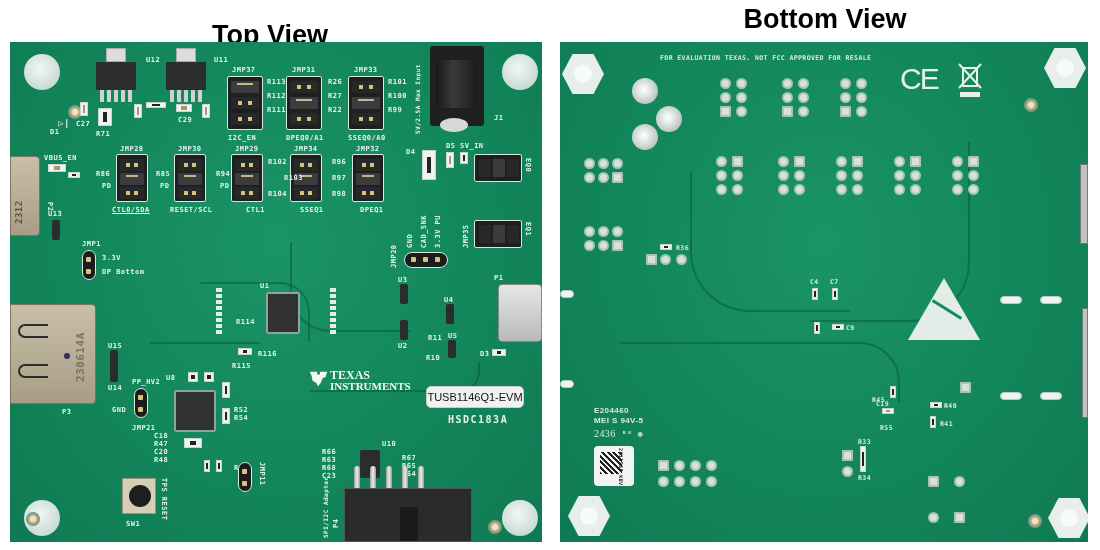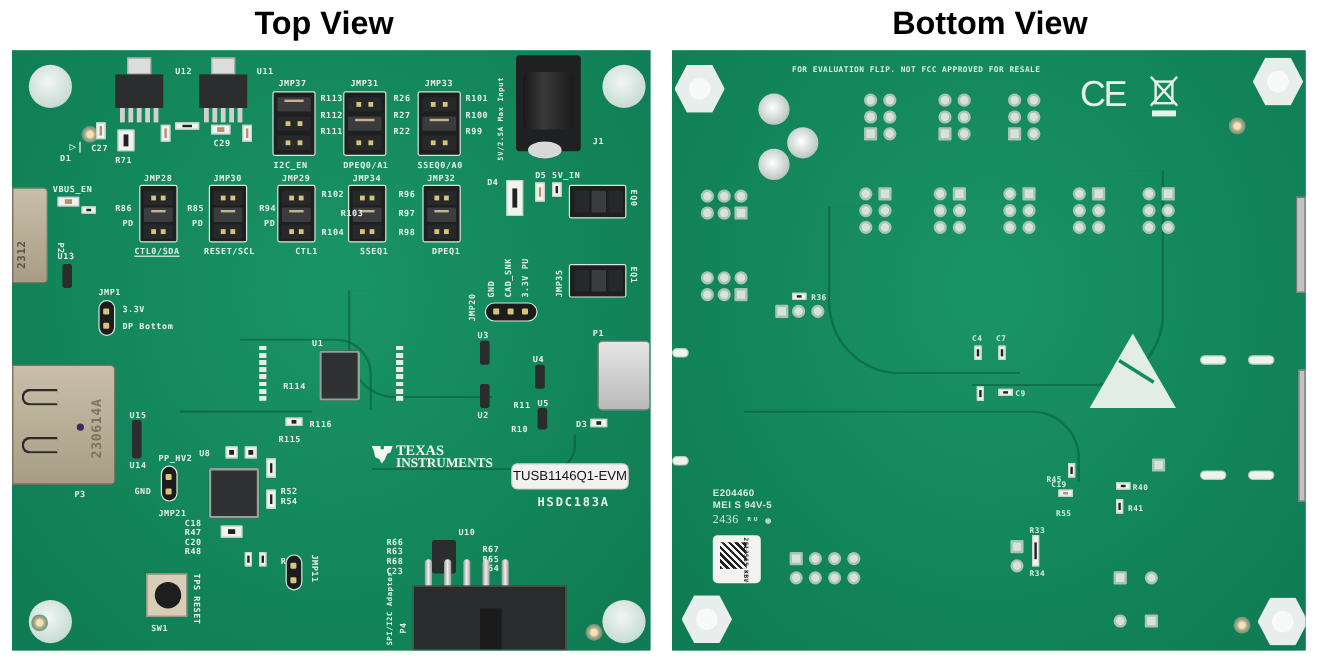--- a/index.html
+++ b/index.html
@@ -1,20 +1,20 @@
 <!DOCTYPE html>
 <html><head>
 <meta charset="utf-8">
 <style>
   * { box-sizing: border-box; margin: 0; padding: 0; }
   html, body { width: 1100px; height: 550px; background: #ffffff; overflow: hidden; }
   body { position: relative; font-family: "Liberation Sans", sans-serif; }
 
   .view-title { position: absolute; top: 4px; font-family: "Liberation Sans", sans-serif; font-weight: bold; font-size: 27px; color: #000; text-align: center; }
-  #title-top { left: 0; width: 540px; }
+  #title-top { left: 0; width: 540px; margin-top: 16px; }
   #title-bottom { left: 550px; width: 550px; }
 
   .board { position: absolute; background: #138a5e; overflow: hidden;
     background-image: radial-gradient(ellipse at 50% 40%, #1a9467 0%, #13865b 55%, #0f7a53 100%); }
   #board-top { left: 10px; top: 42px; width: 532px; height: 500px; }
   #board-bottom { left: 560px; top: 42px; width: 528px; height: 500px; }
 
   .silk { position: absolute; color: #e8f2ec; font-family: "DejaVu Sans Mono", monospace; font-size: 7px; font-weight: bold; letter-spacing: 0.5px; white-space: nowrap; }
   .silk.vert { transform: rotate(-90deg); transform-origin: left top; }
   .silk.vert90 { transform: rotate(90deg); transform-origin: left top; }
@@ -443,21 +443,21 @@
   <span class="silk vert" style="left:312px; top:496px; font-size:6px;">SPI/I2C Adapter</span>
   <span class="silk vert" style="left:322px; top:486px;">P4</span>
 </div>
 
 <div id="board-bottom" class="board">
 
   <div class="trace" style="left:130px; top:130px; width:160px; height:140px; border-top:none; border-right:none; border-radius:0 0 0 60px;"></div>
   <div class="trace" style="left:250px; top:100px; width:160px; height:180px; border-left:none; border-top:none; border-radius:0 0 60px 0;"></div>
   <div class="trace" style="left:60px; top:300px; width:280px; height:60px; border-left:none; border-bottom:none; border-radius:0 40px 0 0;"></div>
 
-  <span class="silk-b" style="left:100px; top:12px;">FOR EVALUATION FLIP. NOT FCC APPROVED FOR RESALE</span>
+  <span class="silk-b" style="left:100px; top:12px;">FOR EVALUATION TEXAS. NOT FCC APPROVED FOR RESALE</span>
 
   <div class="hexnut" style="left:2px; top:12px;"></div>
   <div class="hexnut" style="left:484px; top:6px;"></div>
   <div class="hexnut" style="left:8px; top:454px;"></div>
   <div class="hexnut" style="left:488px; top:456px;"></div>
 
   <div class="big-via" style="left:72px; top:36px;"></div>
   <div class="big-via" style="left:96px; top:64px;"></div>
   <div class="big-via" style="left:72px; top:82px;"></div>
 

